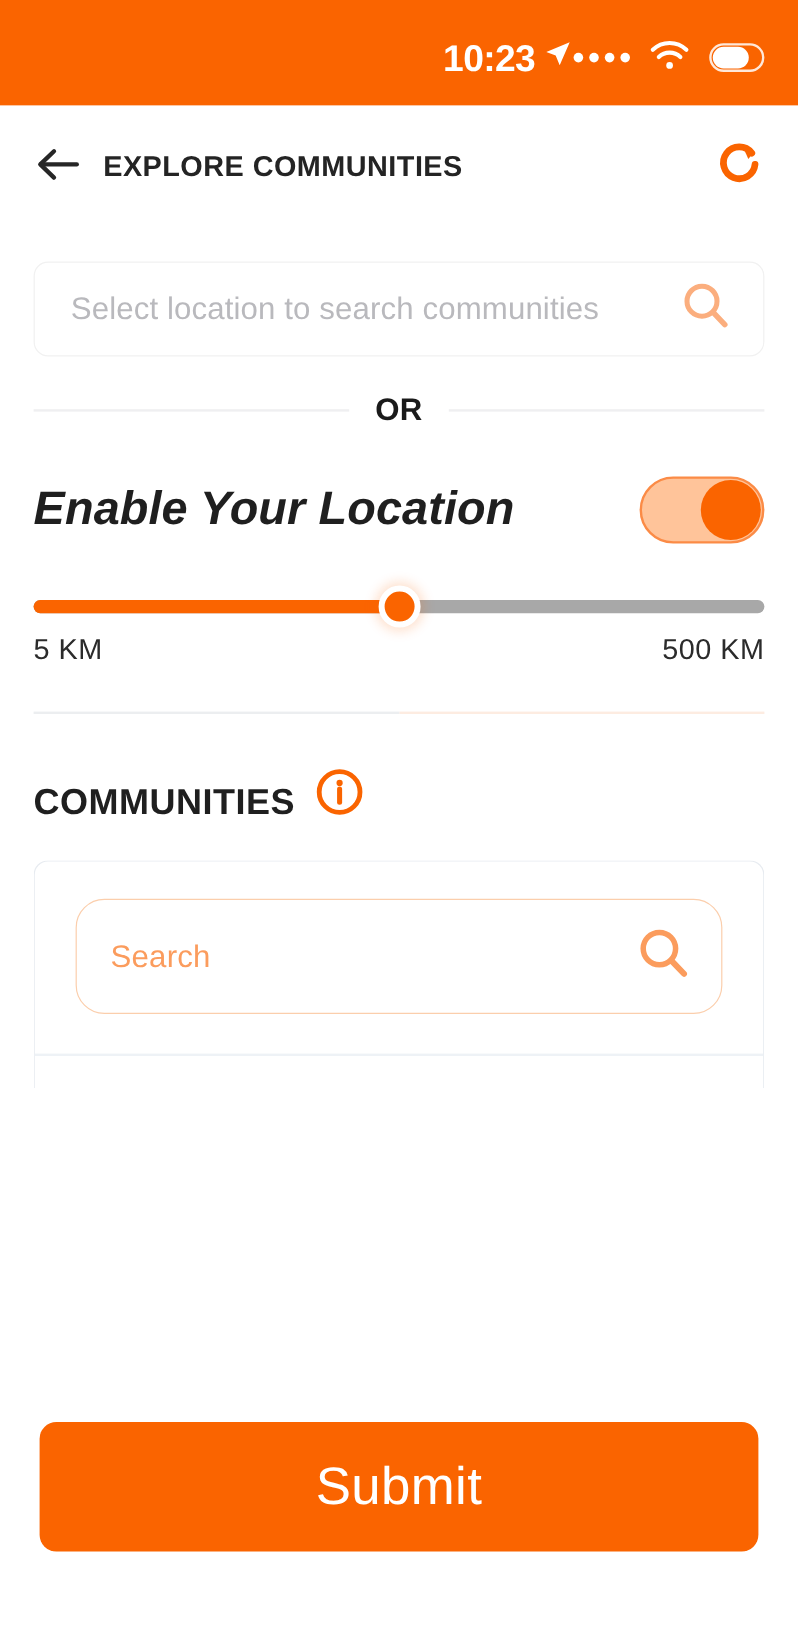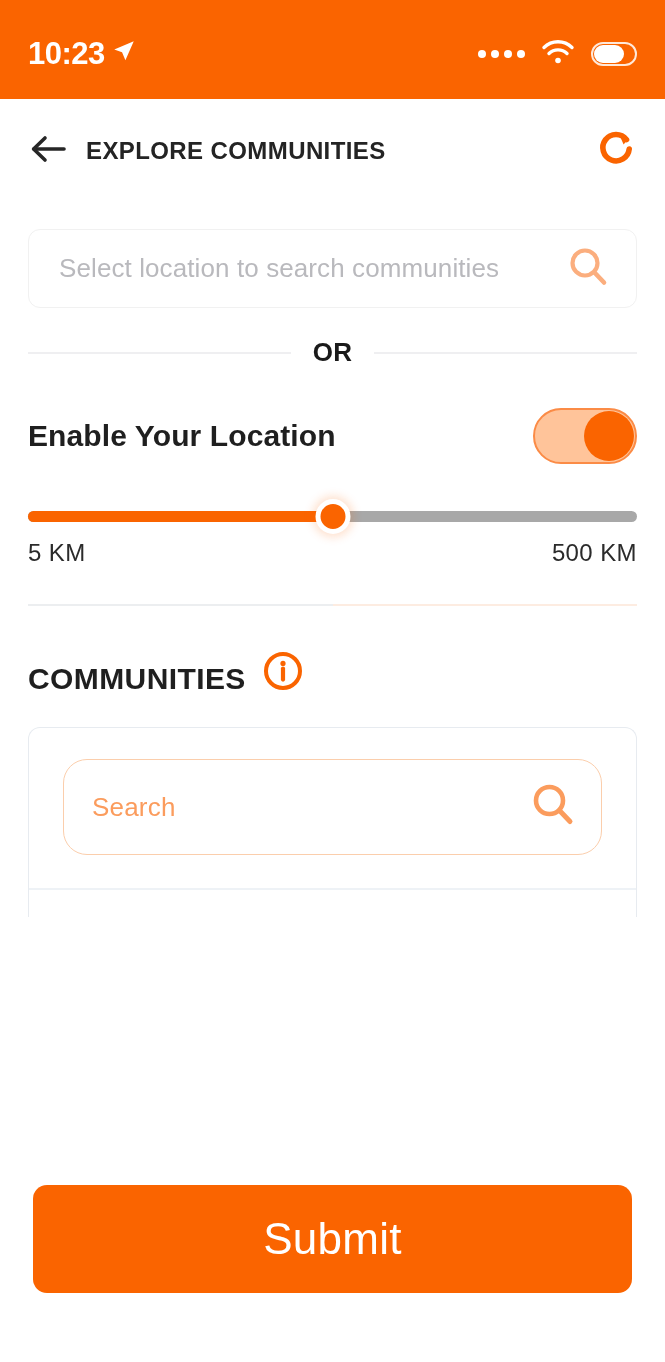--- a/index.html
+++ b/index.html
@@ -16,25 +16,25 @@
     position: relative;
     width: 665px;
     height: 1362px;
     background: #ffffff;
     overflow: hidden;
   }
 
   
   .status-bar {
     position: relative;
-    height: 99px;
+    height: 88px;
     background: #FA6400;
     display: flex;
     align-items: center;
-    justify-content: space-between;
+    justify-content: flex-end;
     padding: 0 28px;
   }
   .status-left {
     display: flex;
     align-items: center;
     gap: 6px;
   }
   .status-time {
     color: #ffffff;
     font-size: 31px;
@@ -171,24 +171,25 @@
   }
 
   
   .enable-row {
     display: flex;
     align-items: center;
     justify-content: space-between;
     margin-top: 40px;
   }
   .enable-label {
-    font-size: 30px;
+    font-size: 39px;
     font-weight: bold;
     color: #1f1f1f;
     letter-spacing: 0.1px;
+    font-style: italic;
   }
   .toggle {
     position: relative;
     width: 104px;
     height: 56px;
     border-radius: 28px;
     background: #FFC49A;
     border: 2px solid #FB8B46;
     cursor: pointer;
     flex: 0 0 auto;

